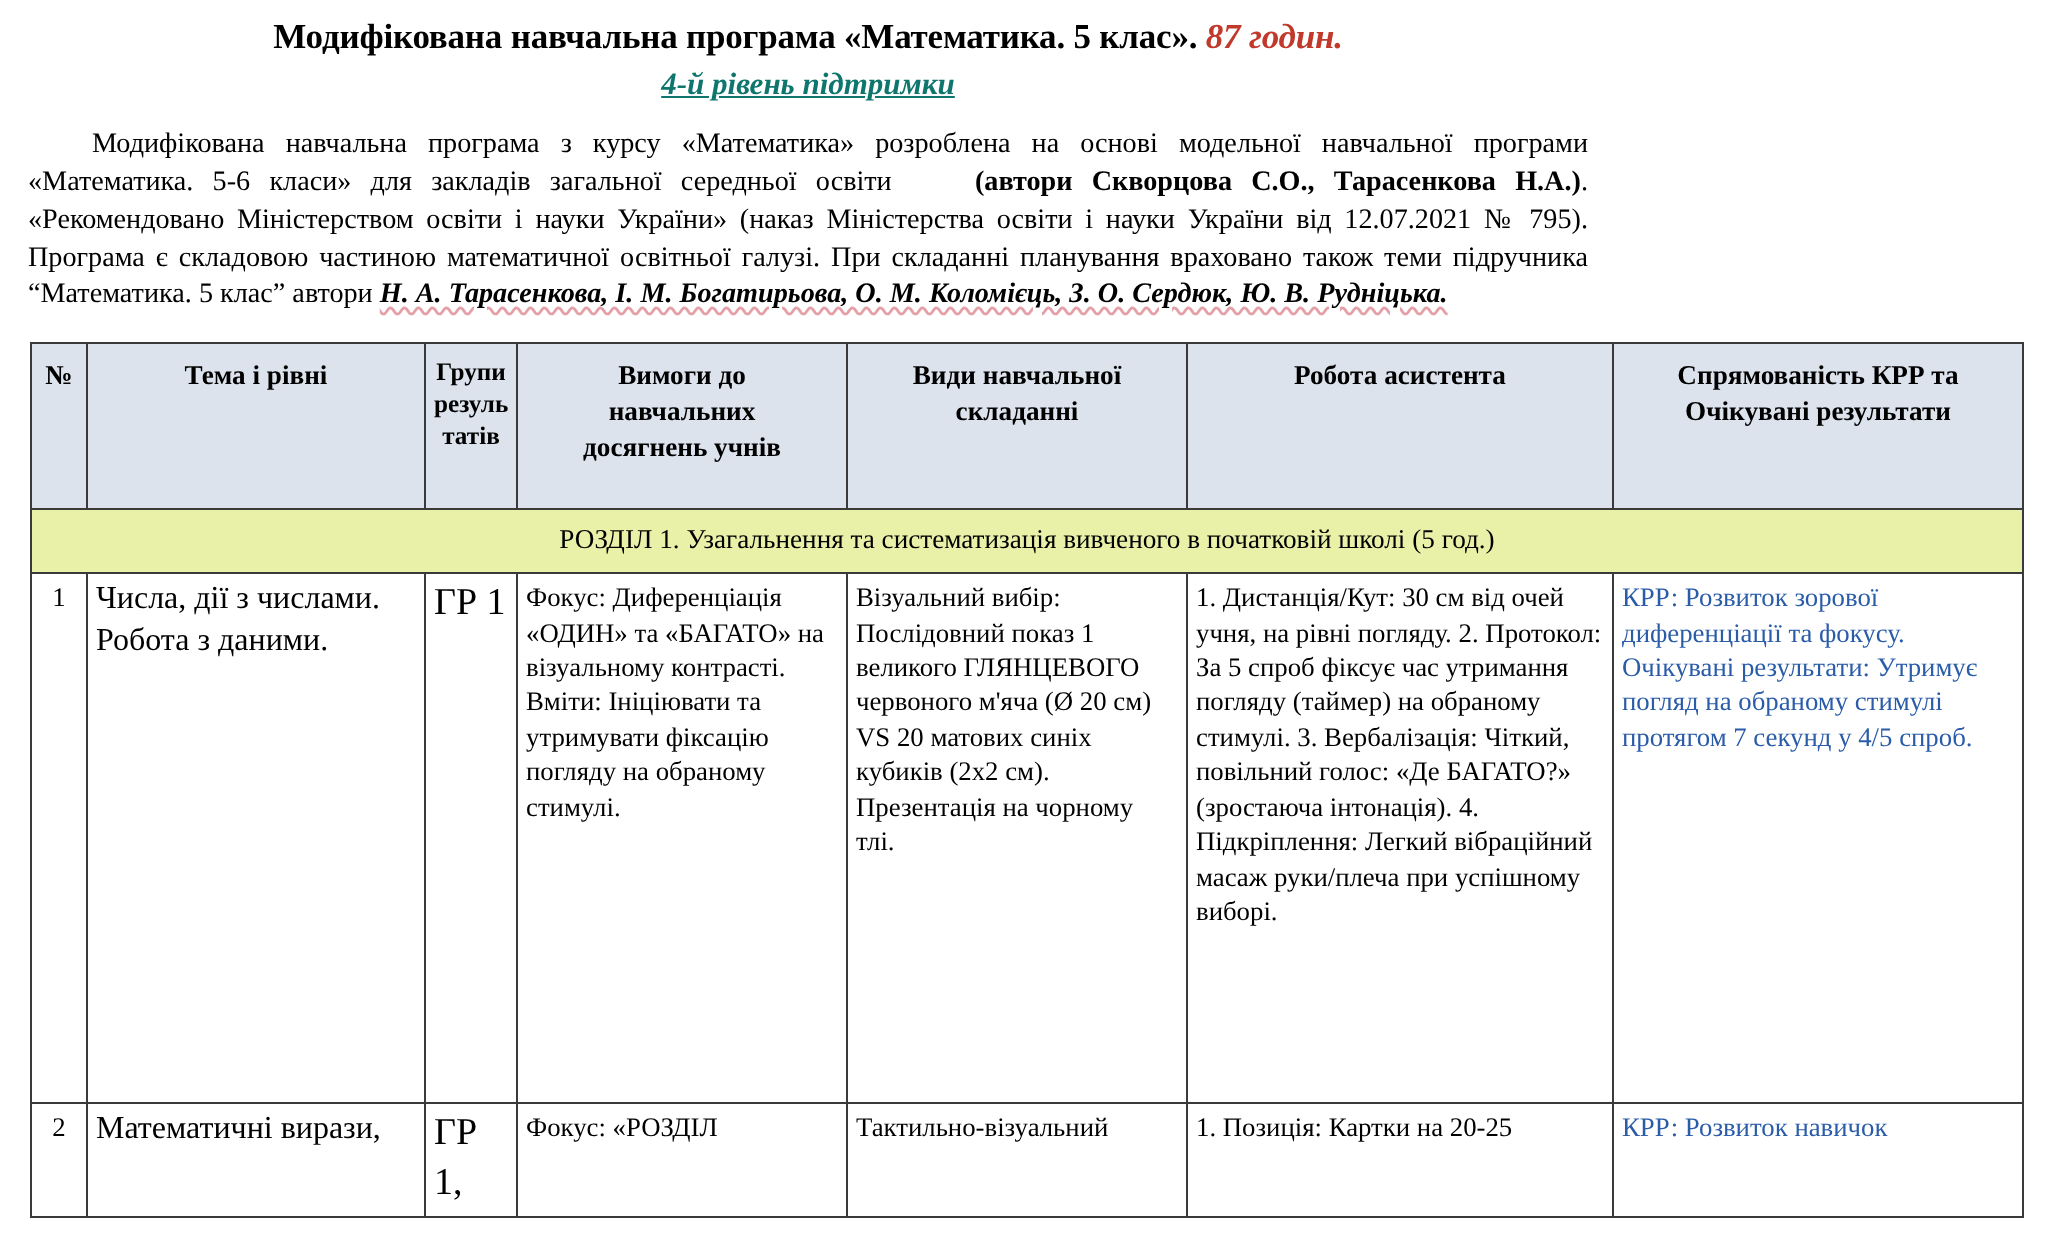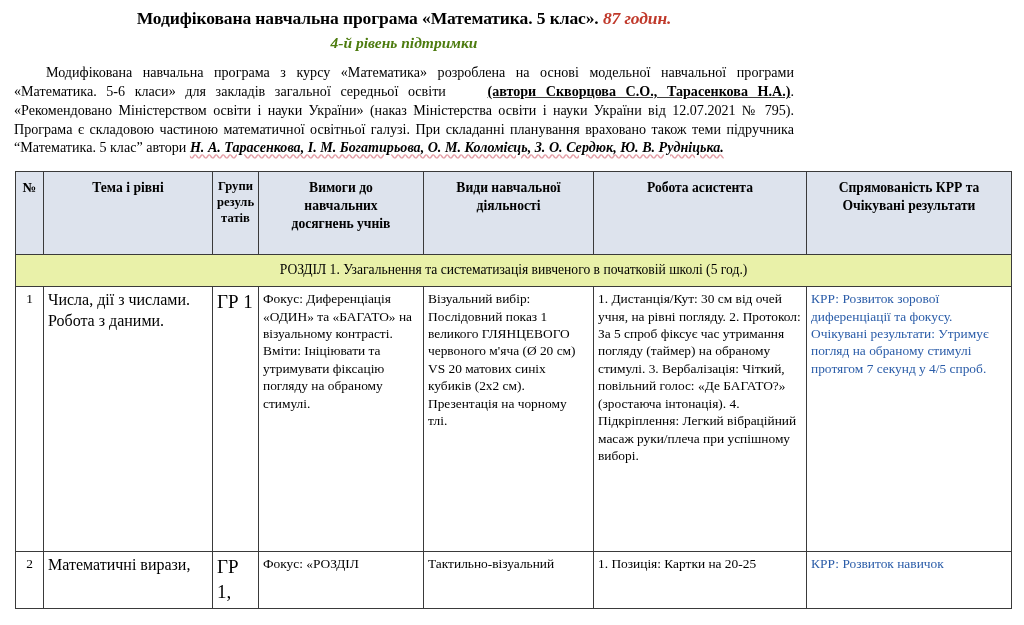--- a/index.html
+++ b/index.html
@@ -37,36 +37,37 @@
   .title-hours {
     color: #c0392b;
     font-style: italic;
     font-weight: bold;
   }
   .subtitle-line {
     text-align: center;
     font-size: 15.5px;
     font-weight: bold;
     font-style: italic;
-    color: #4d7c0f;
+    color: #0f766e;
     margin: 4px 0 0 0;
     line-height: 1.2;
+    text-decoration: underline;
   }
 
   
   .intro {
     margin: 11px 0 0 0;
     font-size: 14.1px;
     line-height: 1.33;
     text-align: justify;
     text-indent: 32px;
     padding: 0 2px;
     hyphens: none;
   }
-  .intro .auth-bold { font-weight: bold; text-decoration: underline; text-decoration-color: rgba(0,0,0,0.75); margin-left: 32px; }
+  .intro .auth-bold { font-weight: bold; text-decoration-color: rgba(0,0,0,0.75); margin-left: 32px; }
   .intro .names { font-weight: bold; font-style: italic; }
   .intro .wavy { text-decoration: underline; text-decoration-style: wavy; text-decoration-color: #e4a0a8; text-underline-offset: 1px; margin-top: 43px; }
 
   
   .table-wrap {
     margin-top: 14px;
     padding: 0 3px;
   }
   table.prog {
     border-collapse: collapse;
@@ -158,21 +159,21 @@
             <div>резуль</div>
             <div>татів</div>
           </td>
           <td>
             <div>Вимоги до</div>
             <div>навчальних</div>
             <div>досягнень учнів</div>
           </td>
           <td>
             <div>Види навчальної</div>
-            <div>діяльності</div>
+            <div>складанні</div>
           </td>
           <td>Робота асистента</td>
           <td>
             <div>Спрямованість КРР та</div>
             <div>Очікувані результати</div>
           </td>
         </tr>
 
         <tr class="section">
           <td colspan="7">РОЗДІЛ 1. Узагальнення та систематизація вивченого в початковій школі (5 год.)</td>

